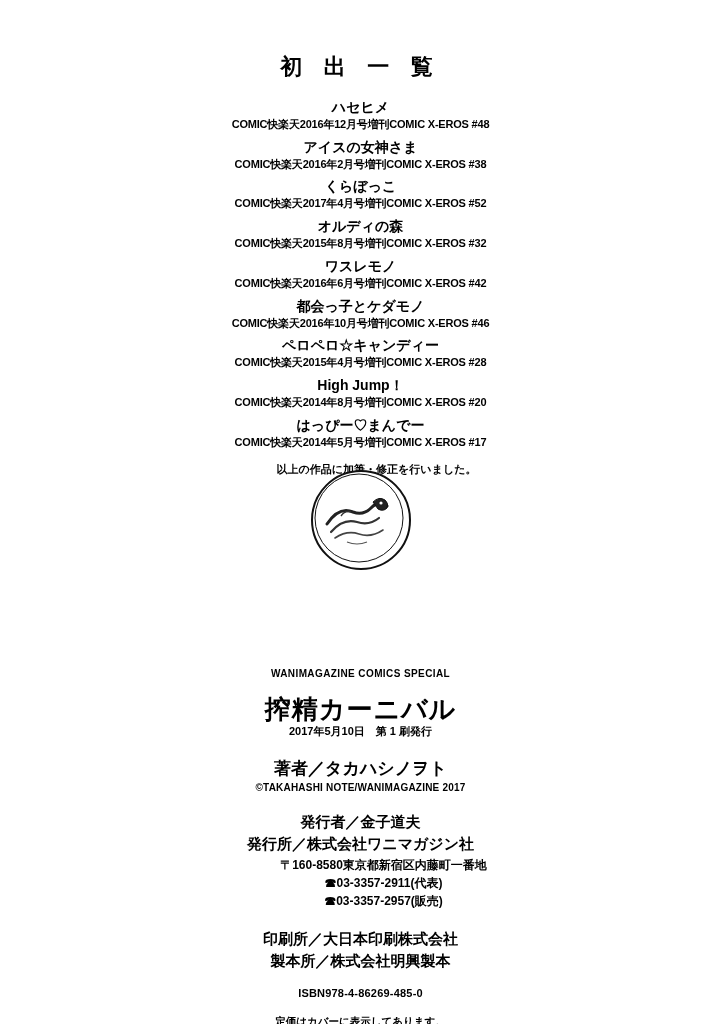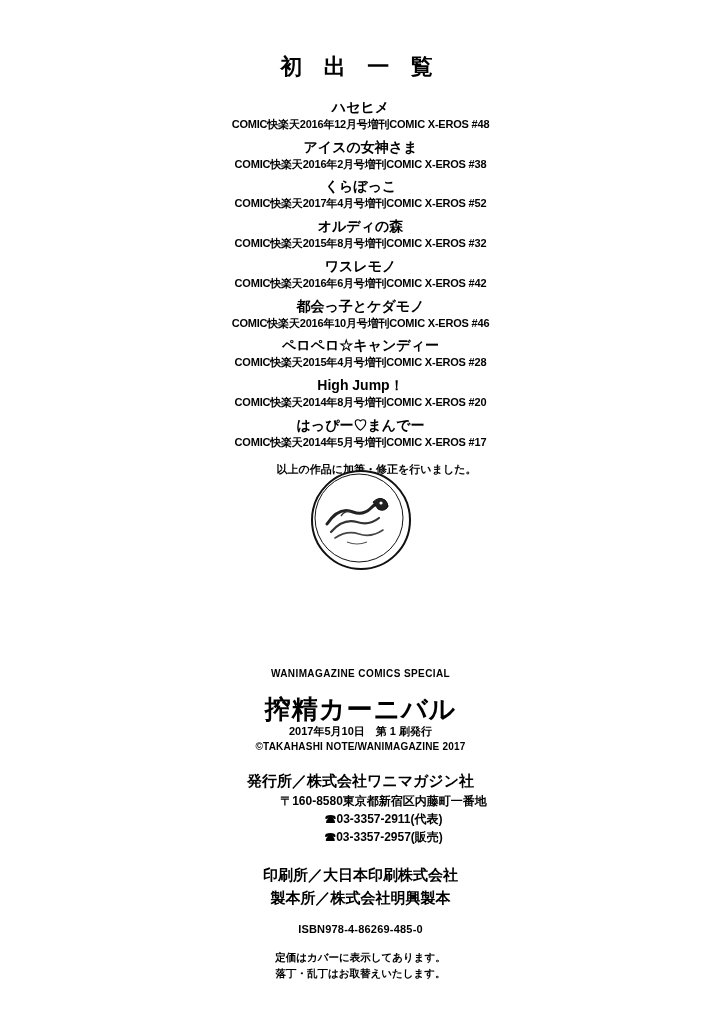--- a/index.html
+++ b/index.html
@@ -204,23 +204,25 @@
         <path d="M34 70 Q44 74 54 70" fill="none" stroke="#555" stroke-width="1.2"></path>
       </svg>
     </div>
   </div>
 
   <section class="colophon">
     <div class="colo-series">WANIMAGAZINE COMICS SPECIAL</div>
     <div class="colo-booktitle">搾精カーニバル</div>
     <div class="colo-date">2017年5月10日　第 1 刷発行</div>
 
+    <div class="colo-author">著者／タカハシノヲト</div>
     <div class="colo-copyright">©TAKAHASHI NOTE/WANIMAGAZINE 2017</div>
 
     <div class="colo-block">
+      <div class="colo-line-lg">発行者／金子道夫</div>
       <div class="colo-line-lg">発行所／株式会社ワニマガジン社</div>
       <div class="colo-line-sm">〒160-8580東京都新宿区内藤町一番地</div>
       <div class="colo-line-sm">☎03-3357-2911(代表)</div>
       <div class="colo-line-sm">☎03-3357-2957(販売)</div>
     </div>
 
     <div class="colo-print">
       <div class="colo-line-lg">印刷所／大日本印刷株式会社</div>
       <div class="colo-line-lg">製本所／株式会社明興製本</div>
     </div>

